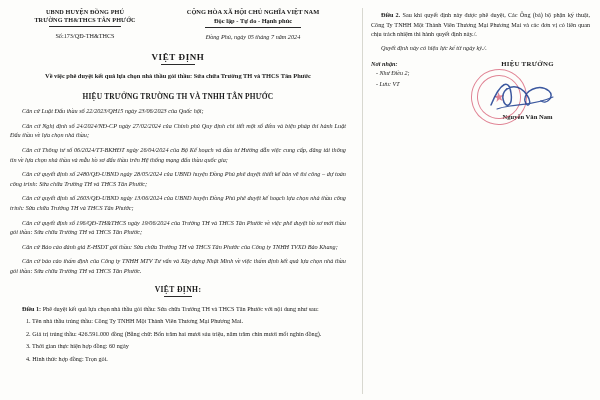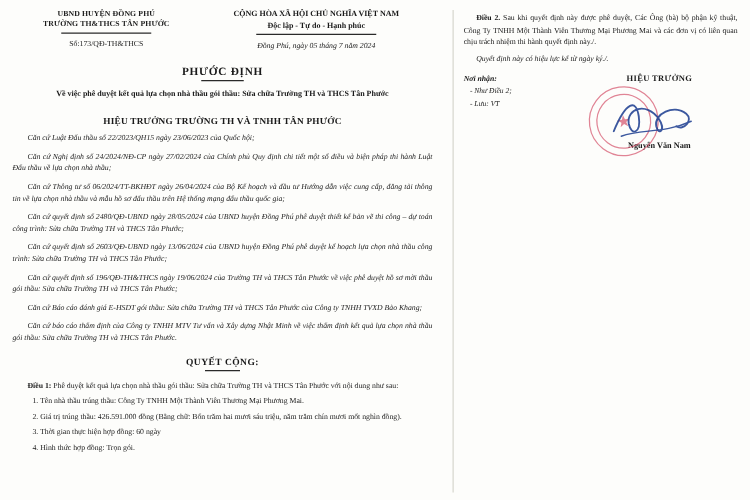--- a/index.html
+++ b/index.html
@@ -258,38 +258,38 @@
         <div class="hdr-no">Số:173/QĐ-TH&amp;THCS</div>
       </div>
       <div class="hdr-right">
         <div class="t-caps2">CỘNG HÒA XÃ HỘI CHỦ NGHĨA VIỆT NAM</div>
         <div class="t-caps2">Độc lập - Tự do - Hạnh phúc</div>
         <div class="rule rule-b"></div>
         <div class="hdr-date">Đồng Phú, ngày 05 tháng 7 năm 2024</div>
       </div>
     </div>
 
-    <div class="title-main">PHƯỚC ĐỊNH</div>
+    <div class="title-main">VIỆT ĐỊNH</div>
     <div class="title-rule"></div>
 
     <div class="title-sub">Về việc phê duyệt kết quả lựa chọn nhà thầu gói thầu: Sửa chữa Trường TH và THCS Tân Phước</div>
 
     <div class="title-org">HIỆU TRƯỞNG TRƯỜNG TH VÀ TNHH TÂN PHƯỚC</div>
 
     <div class="para">Căn cứ Luật Đấu thầu số 22/2023/QH15 ngày 23/06/2023 của Quốc hội;</div>
     <div class="para">Căn cứ Nghị định số 24/2024/NĐ-CP ngày 27/02/2024 của Chính phủ Quy định chi tiết một số điều và biện pháp thi hành Luật Đấu thầu về lựa chọn nhà thầu;</div>
     <div class="para">Căn cứ Thông tư số 06/2024/TT-BKHĐT ngày 26/04/2024 của Bộ Kế hoạch và đầu tư Hướng dẫn việc cung cấp, đăng tải thông tin về lựa chọn nhà thầu và mẫu hồ sơ đấu thầu trên Hệ thống mạng đấu thầu quốc gia;</div>
     <div class="para">Căn cứ quyết định số 2480/QĐ-UBND ngày 28/05/2024 của UBND huyện Đồng Phú phê duyệt thiết kế bản vẽ thi công – dự toán công trình: Sửa chữa Trường TH và THCS Tân Phước;</div>
     <div class="para">Căn cứ quyết định số 2603/QĐ-UBND ngày 13/06/2024 của UBND huyện Đồng Phú phê duyệt kế hoạch lựa chọn nhà thầu công trình: Sửa chữa Trường TH và THCS Tân Phước;</div>
     <div class="para">Căn cứ quyết định số 196/QĐ-TH&amp;THCS ngày 19/06/2024 của Trường TH và THCS Tân Phước về việc phê duyệt hồ sơ mời thầu gói thầu: Sửa chữa Trường TH và THCS Tân Phước;</div>
     <div class="para">Căn cứ Báo cáo đánh giá E-HSDT gói thầu: Sửa chữa Trường TH và THCS Tân Phước của Công ty TNHH TVXD Bảo Khang;</div>
     <div class="para">Căn cứ báo cáo thẩm định của Công ty TNHH MTV Tư vấn và Xây dựng Nhật Minh về việc thẩm định kết quả lựa chọn nhà thầu gói thầu: Sửa chữa Trường TH và THCS Tân Phước.</div>
 
     <div class="center-bold">
-      <span>QUYẾT CỘNG:</span>
+      <span>VIỆT ĐỊNH:</span>
       <div class="title-rule"></div>
     </div>
 
     <div class="art">
       <b>Điều 1:</b>
       <span>Phê duyệt kết quả lựa chọn nhà thầu gói thầu: Sửa chữa Trường TH và THCS Tân Phước với nội dung như sau:</span>
     </div>
     <div class="sub">1. Tên nhà thầu trúng thầu: Công Ty TNHH Một Thành Viên Thương Mại Phương Mai.</div>
     <div class="sub">2. Giá trị trúng thầu: 426.591.000 đồng (Bằng chữ: Bốn trăm hai mươi sáu triệu, năm trăm chín mươi mốt nghìn đồng).</div>
     <div class="sub">3. Thời gian thực hiện hợp đồng: 60 ngày</div>

